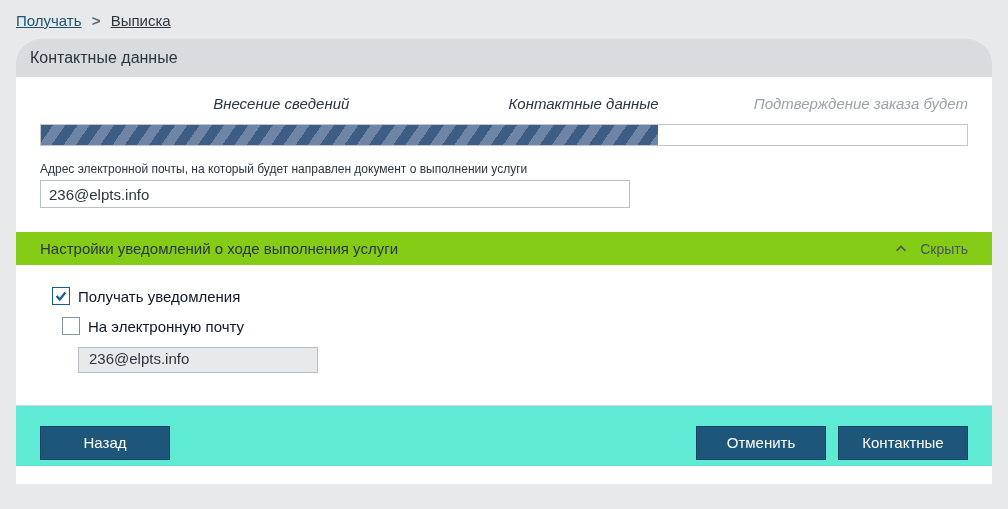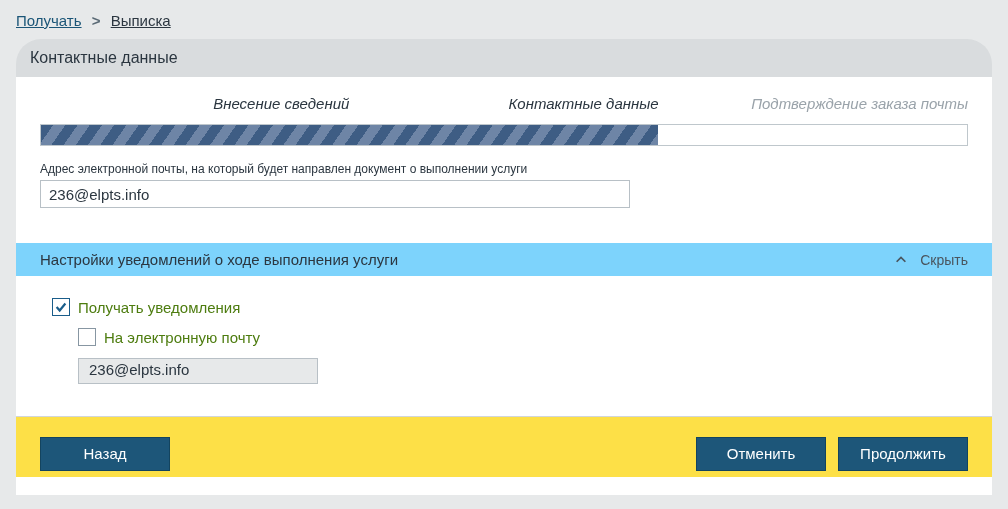--- a/index.html
+++ b/index.html
@@ -94,22 +94,22 @@
     padding: 2px 8px;
     font-size: 15px;
     color: #2b3640;
     font-family: inherit;
   }
 
   .section-header {
     display: flex;
     align-items: center;
     justify-content: space-between;
-    background: #7dd3fc;
-    margin: 35px -24px 0 -24px;
+    background: #84cc16;
+    margin: 24px -24px 0 -24px;
     padding: 8px 24px;
   }
   .section-title {
     font-size: 15px;
     color: #2b3640;
   }
   .collapse-toggle {
     display: flex;
     align-items: center;
     gap: 12px;
@@ -128,21 +128,21 @@
   .section-body {
     padding: 22px 12px 24px 12px;
   }
   .checkbox-row {
     display: flex;
     align-items: center;
     gap: 8px;
     margin-bottom: 12px;
   }
   .checkbox-row.indent {
-    margin-left: 26px;
+    margin-left: 10px;
   }
   .cb {
     width: 18px;
     height: 18px;
     border: 1px solid #8796a2;
     background: #fff;
     display: inline-flex;
     align-items: center;
     justify-content: center;
     cursor: pointer;
@@ -152,41 +152,41 @@
   }
   .cb svg {
     width: 14px;
     height: 14px;
     stroke: #1a5d8a;
     stroke-width: 2.5;
     fill: none;
   }
   .cb-label {
     font-size: 15px;
-    color: #4d7c0f;
+    color: #0f172a;
   }
   .readonly-input {
     display: block;
     width: 240px;
     height: 26px;
     background: #e7e9ea;
     border: 1px solid #b8c0c6;
     padding: 2px 10px;
     font-size: 15px;
     color: #2b3640;
     margin-left: 26px;
   }
 
   .footer {
     border-top: 1px solid #d1d6da;
     margin: 8px -24px 0 -24px;
     padding: 20px 24px 6px 24px;
     display: flex;
     align-items: center;
-    background: #fde047;
+    background: #5eead4;
   }
   .btn {
     min-width: 130px;
     height: 34px;
     border: 1px solid #13445f;
     background: #1d5679;
     color: #fff;
     font-size: 15px;
     text-align: center;
     line-height: 32px;
@@ -209,21 +209,21 @@
   </div>
 
   <div class="card">
     <div class="card-header">Контактные данные</div>
 
     <div class="card-body">
 
       <div class="steps">
         <div class="step done">Внесение сведений</div>
         <div class="step active">Контактные данные</div>
-        <div class="step future">Подтверждение заказа почты</div>
+        <div class="step future">Подтверждение заказа будет</div>
       </div>
 
       <div class="progress">
         <div class="seg filled" style="width:66.6%"></div>
         <div class="seg empty" style="flex:1"></div>
       </div>
 
       <div class="field-label">Адрес электронной почты, на который будет направлен документ о выполнении услуги</div>
       <input class="text-input" value="236@elpts.info" style="">
 
@@ -254,19 +254,19 @@
         </div>
 
         <div class="readonly-input">236@elpts.info</div>
 
       </div>
 
       <div class="footer">
         <button class="btn">Назад</button>
         <div class="spacer"></div>
         <button class="btn">Отменить</button>
-        <button class="btn">Продолжить</button>
+        <button class="btn">Контактные</button>
       </div>
 
     </div>
   </div>
 
 </div>
 
 </body></html>

